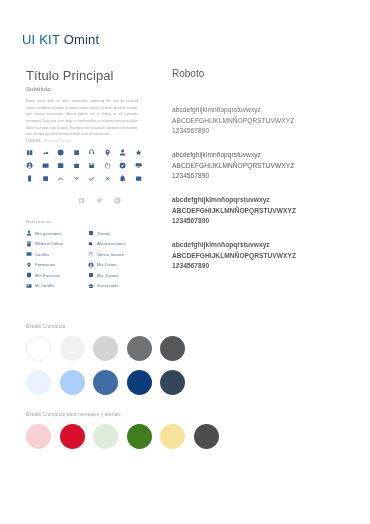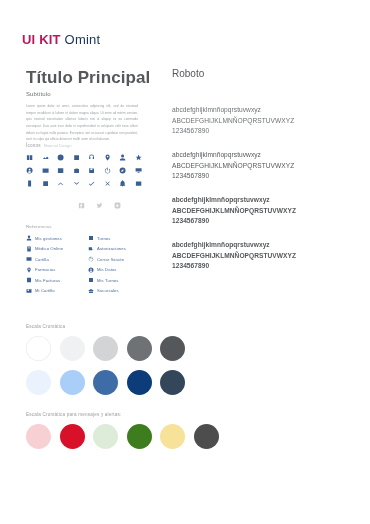--- a/index.html
+++ b/index.html
@@ -7,26 +7,26 @@
     width:370px;height:524px;
     background:#ffffff;
     font-family:"Liberation Sans","DejaVu Sans",sans-serif;
     color:#55585b;
     overflow:hidden;
   }
   .page{position:relative;width:370px;height:524px;background:#fff;}
 
   
   .header{position:absolute;left:22px;top:30px;}
-  .header .kit{font-size:13px;color:#be185d;font-weight:700;letter-spacing:.2px;}
+  .header .kit{font-size:13px;color:#0369a1;font-weight:400;letter-spacing:.2px;}
   .header .brand{font-weight:normal;color:#17355f;}
 
   
   .left{position:absolute;left:26px;top:68px;width:125px;}
-  .h-title{font-size:17px;color:#55585b;font-weight:700;letter-spacing:.1px;}
+  .h-title{font-size:13px;color:#55585b;font-weight:400;letter-spacing:.1px;}
   .h-sub{font-size:6px;color:#6e7275;margin-top:3px;letter-spacing:.1px;}
   .lorem{
     margin-top:6px;font-size:3.1px;line-height:2.15;color:#9a9da0;
     text-align:justify;width:112px;letter-spacing:.05px;
   }
 
   
   .sec-label{font-size:4.6px;color:#9a9da0;letter-spacing:.2px;}
   .sec-label .muted{color:#c3c6c9;font-size:3.6px;margin-left:3px;}
   .icons{margin-top:5px;}

